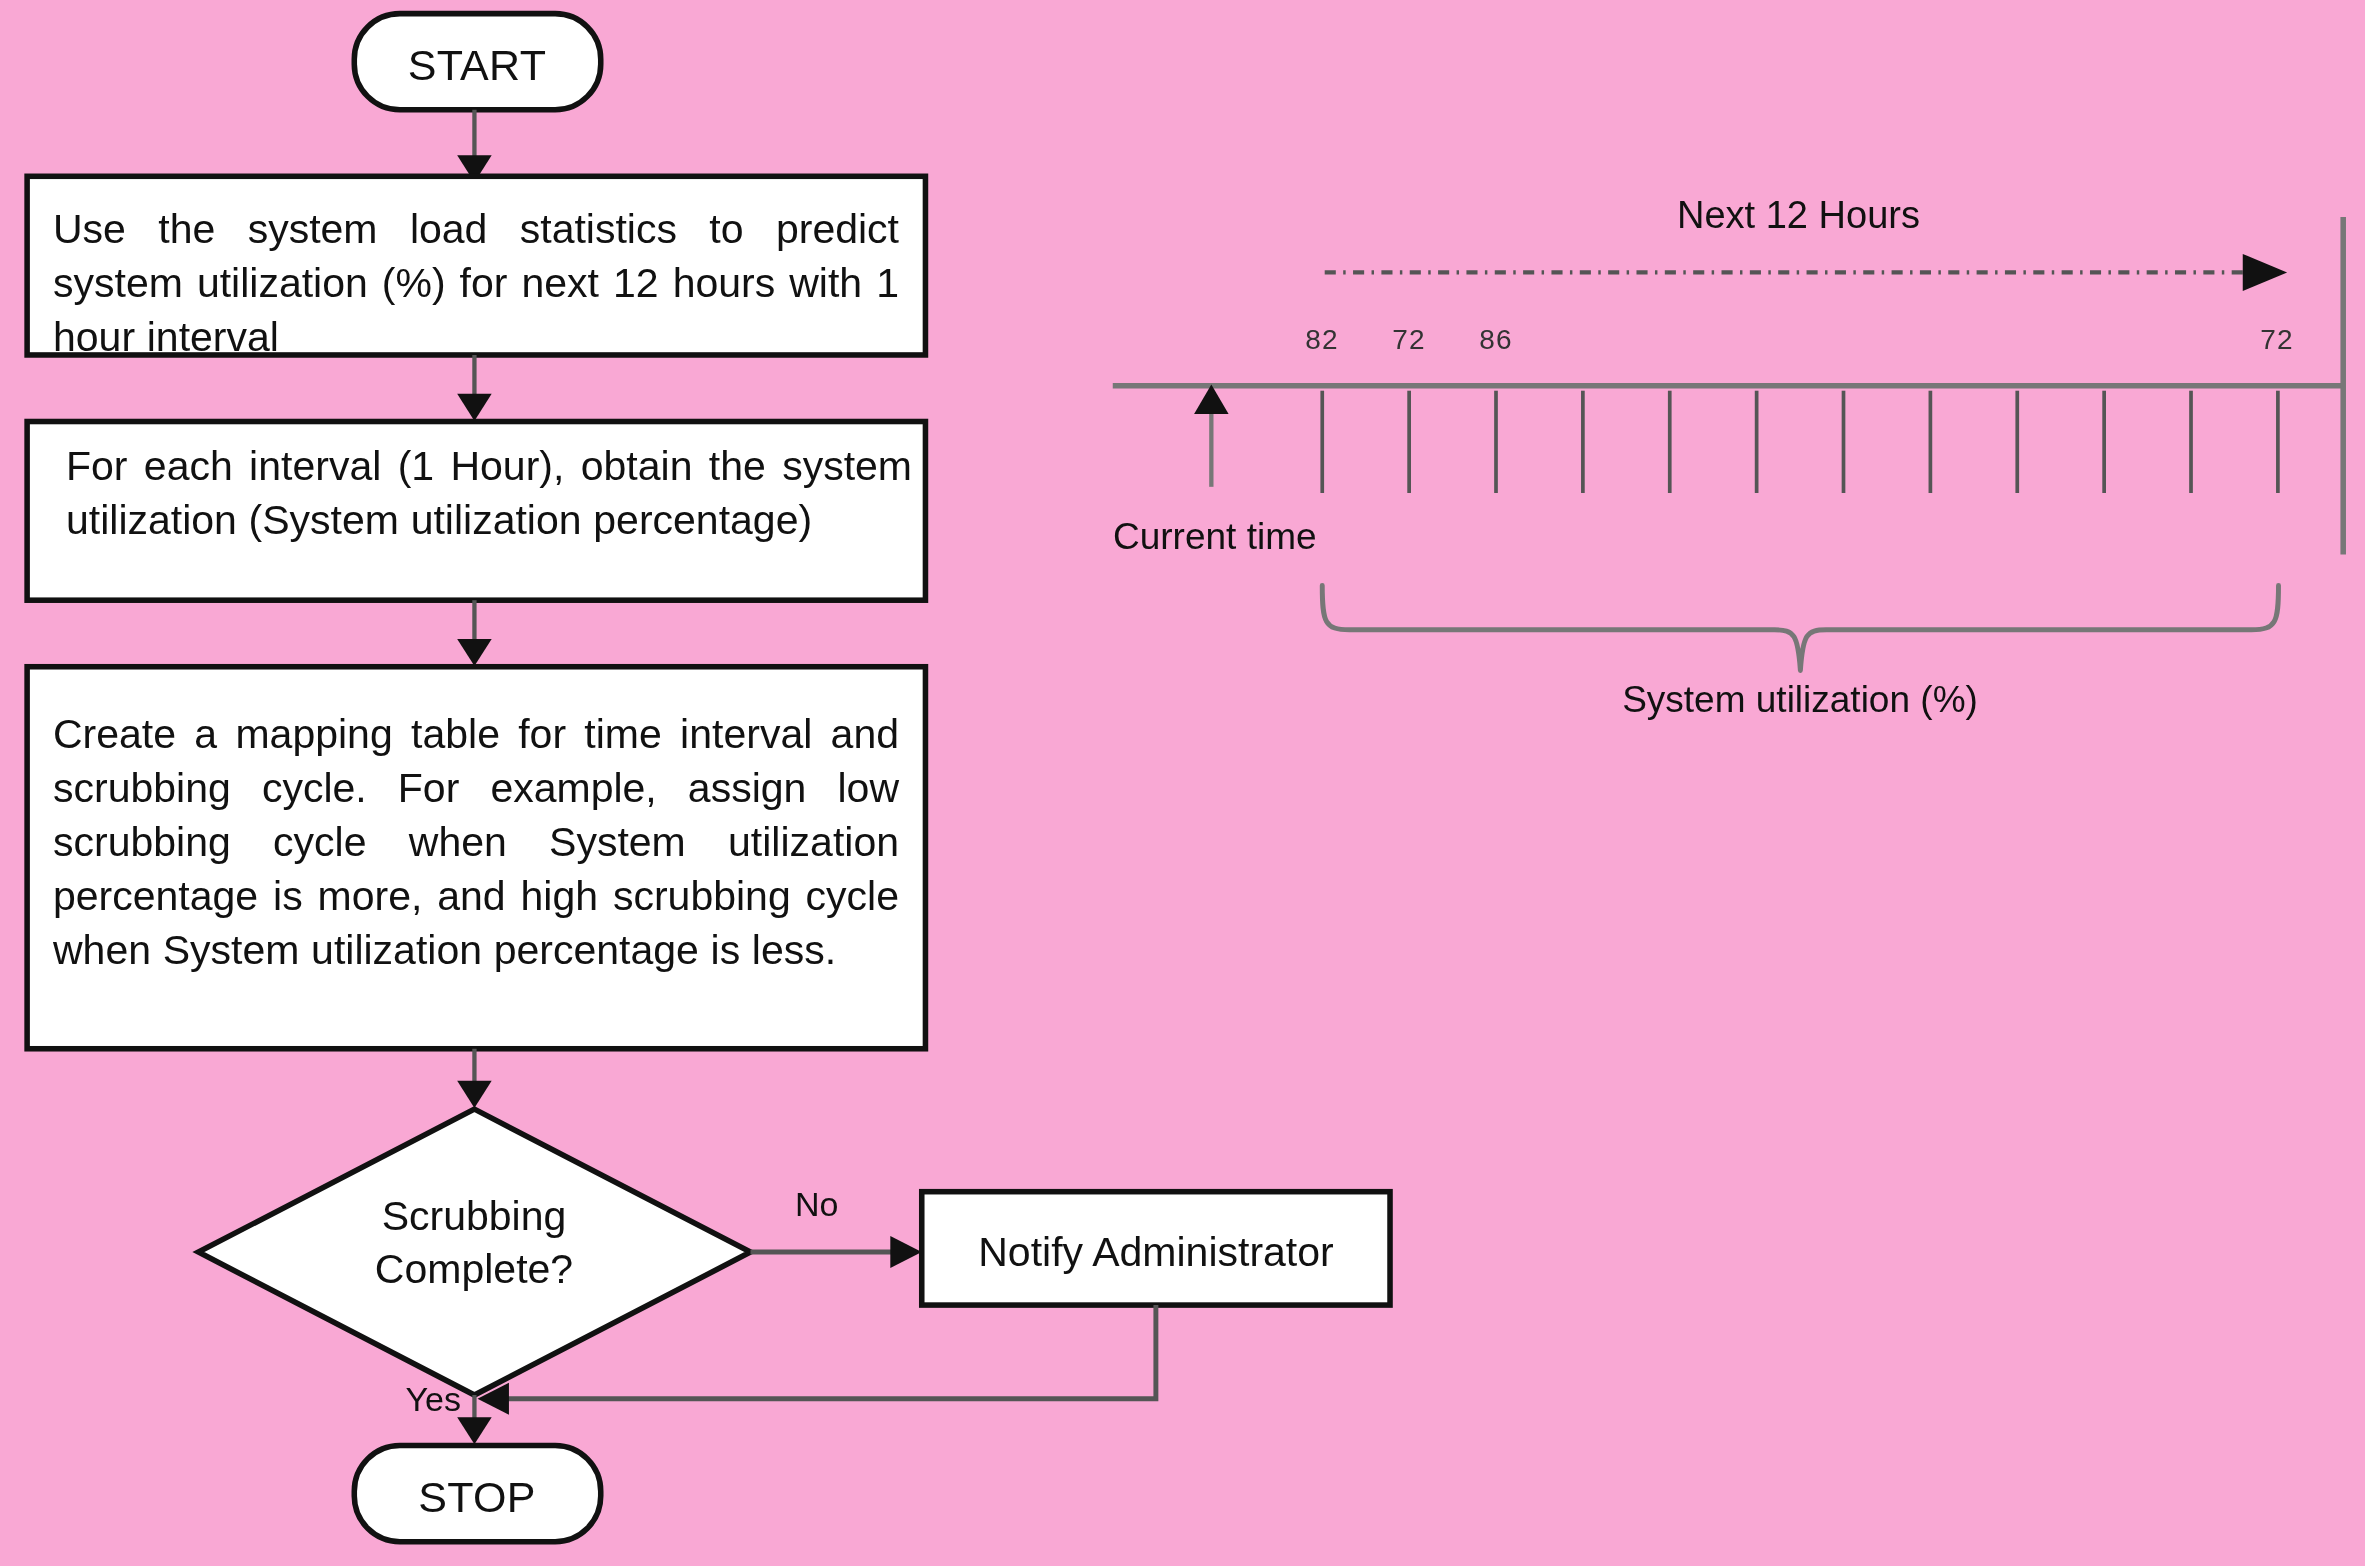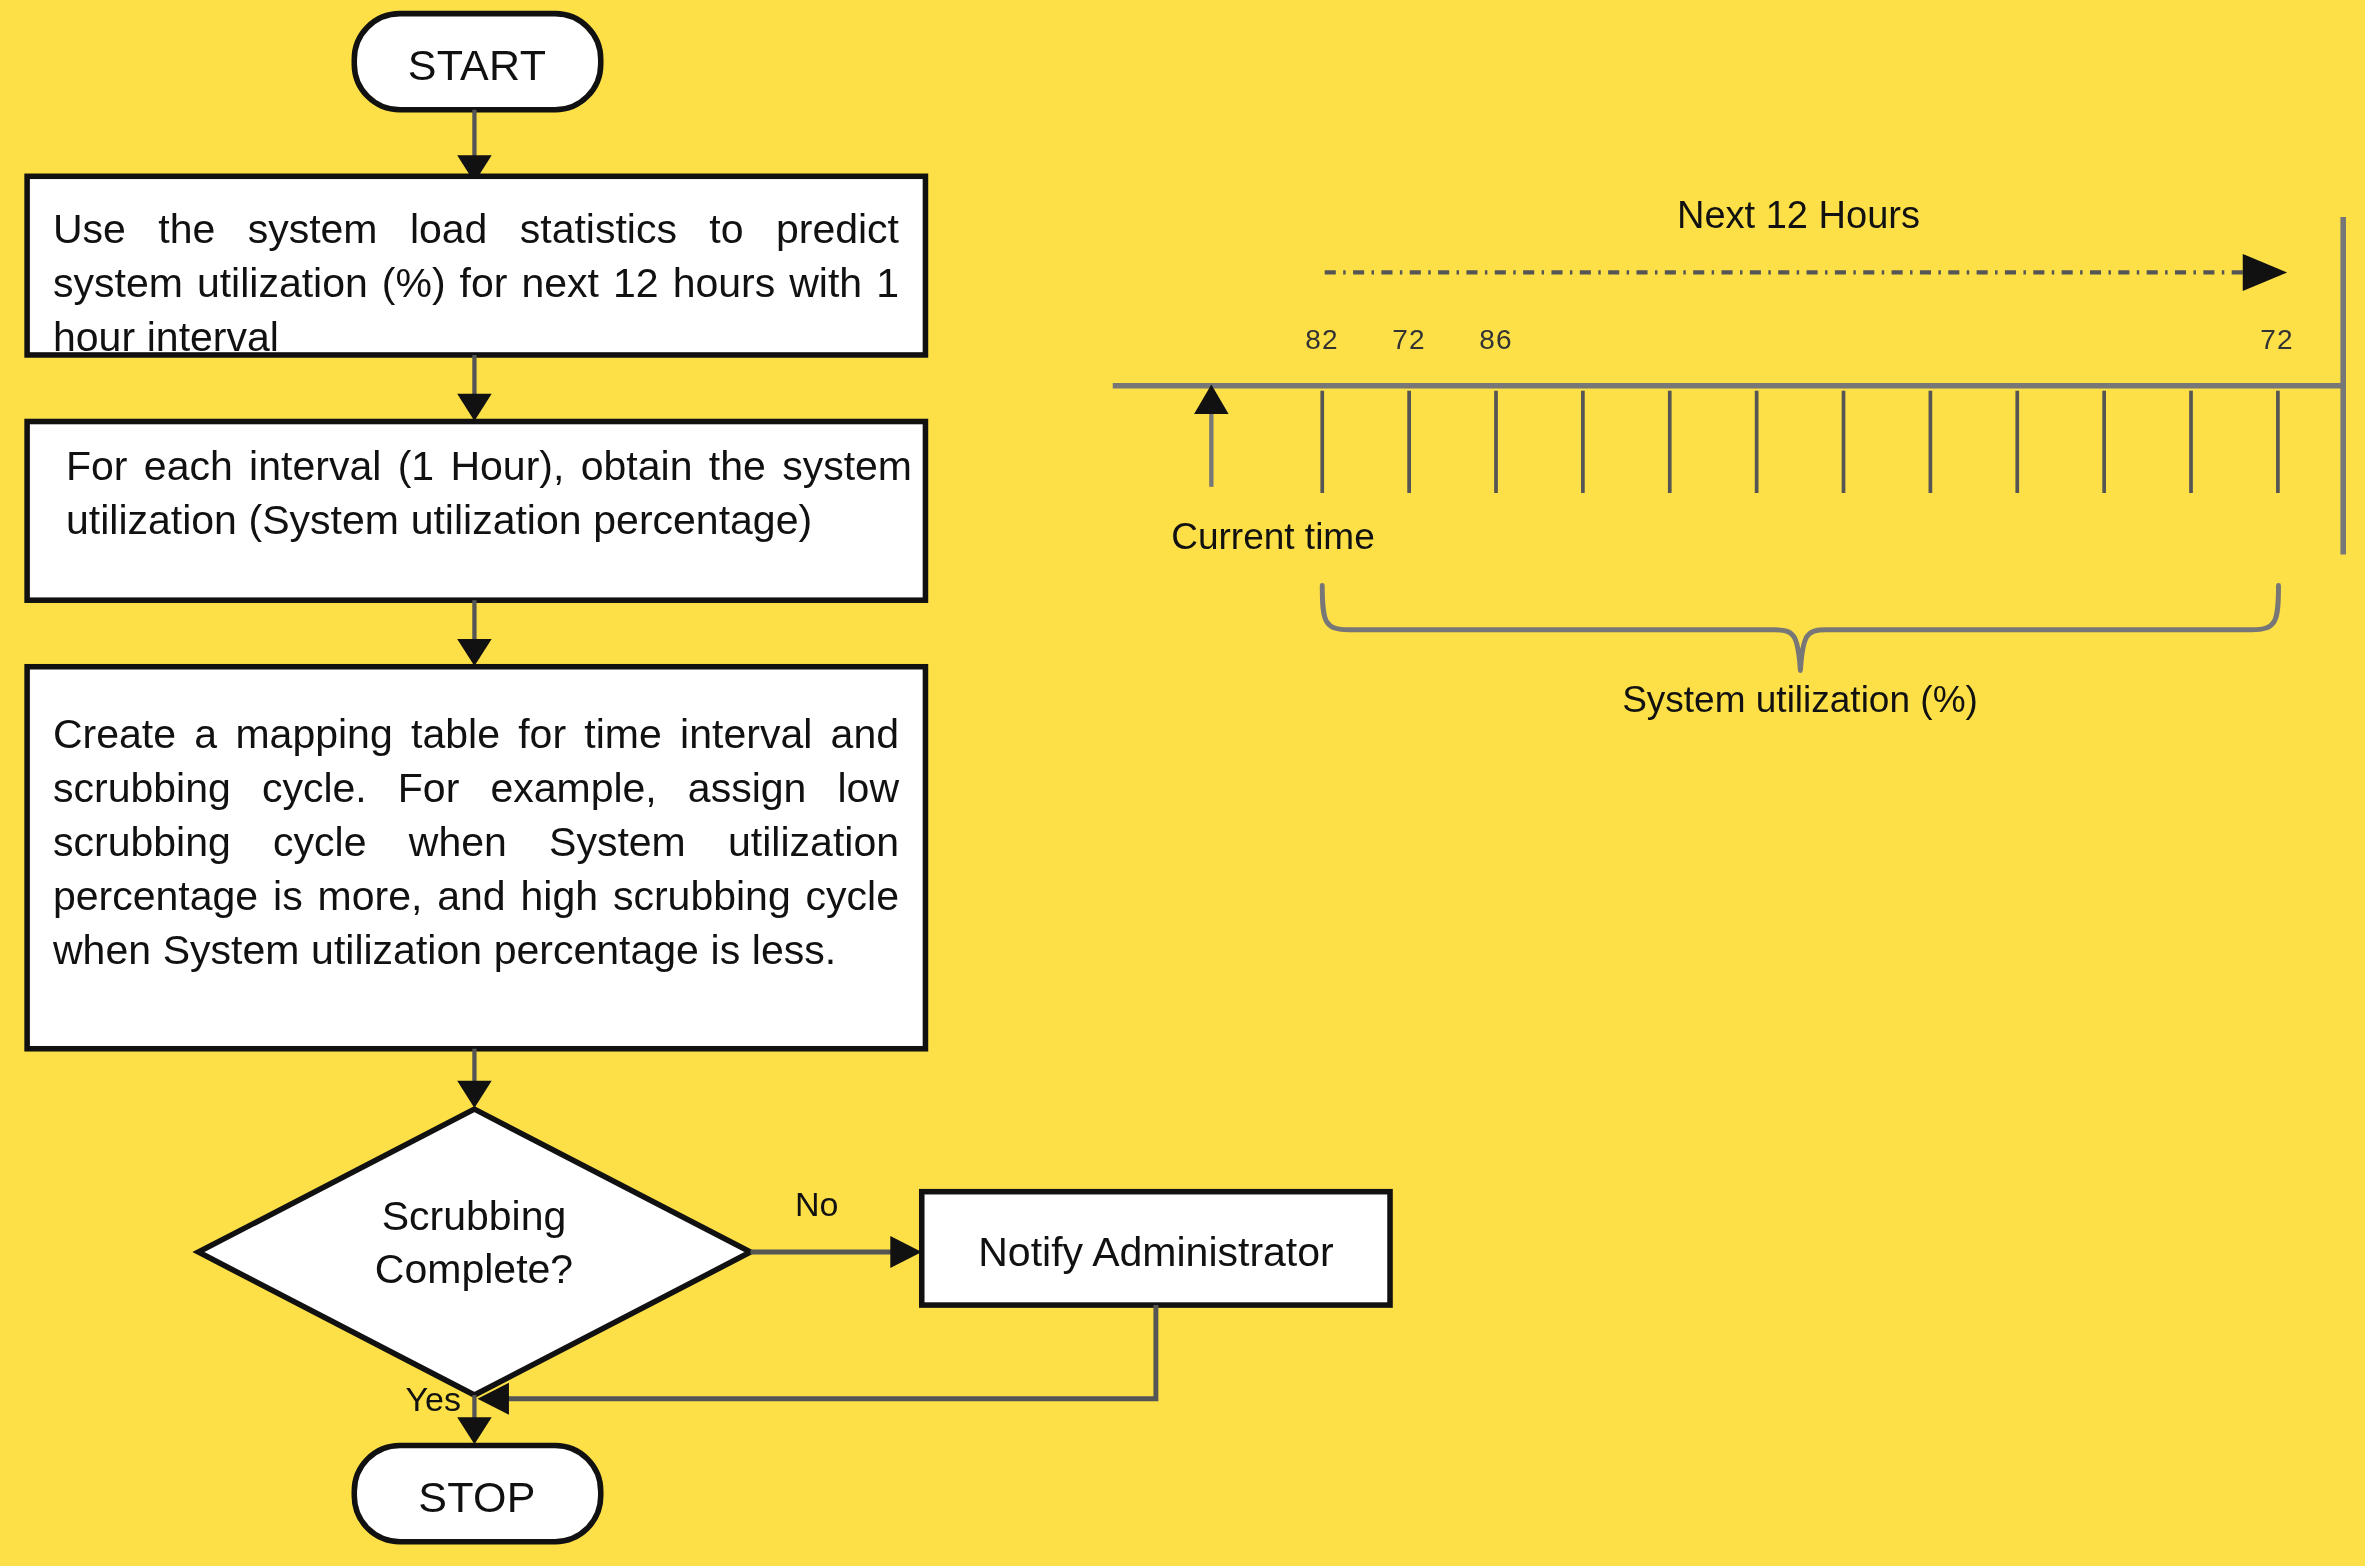--- a/index.html
+++ b/index.html
@@ -9,21 +9,21 @@
     background: #ffffff;
   }
   body {
     font-family: "Liberation Sans", sans-serif;
     color: #111111;
   }
   #canvas {
     position: relative;
     width: 2366px;
     height: 1567px;
-    background: #fde047;
+    background: #f9a8d4;
     overflow: hidden;
   }
   #vector-layer {
     position: absolute;
     left: 0;
     top: 0;
     width: 2366px;
     height: 1567px;
   }
 
@@ -64,21 +64,21 @@
     text-align: left;
   }
 
   .tl-title {
     font-size: 38px;
     text-align: center;
   }
 
   .tl-caption {
     font-size: 37px;
-    text-align: center;
+    text-align: left;
   }
 
   .tl-brace-label {
     font-size: 37px;
     text-align: center;
   }
 
   .tl-value {
     font-size: 28px;
     text-align: center;

